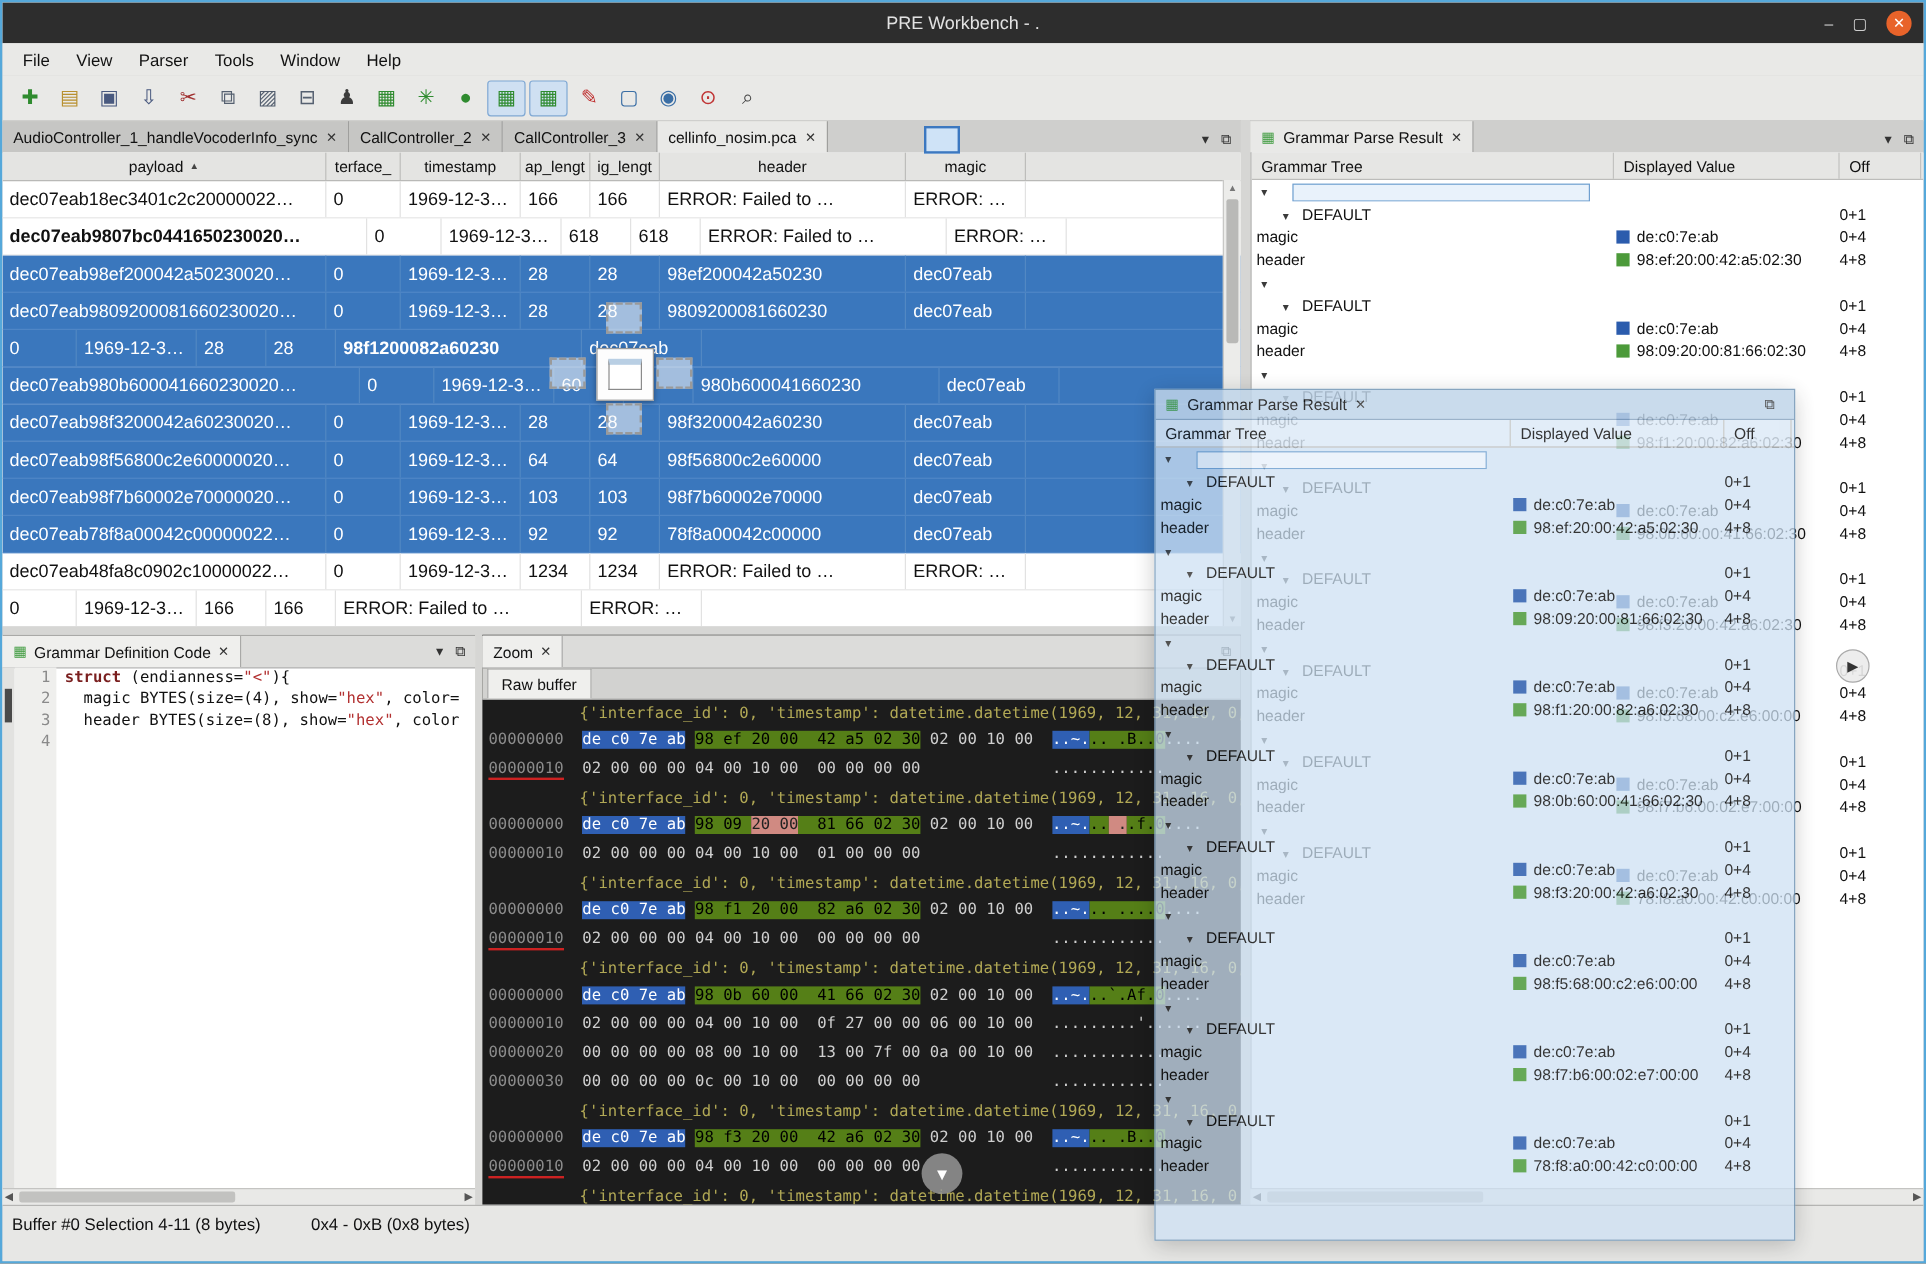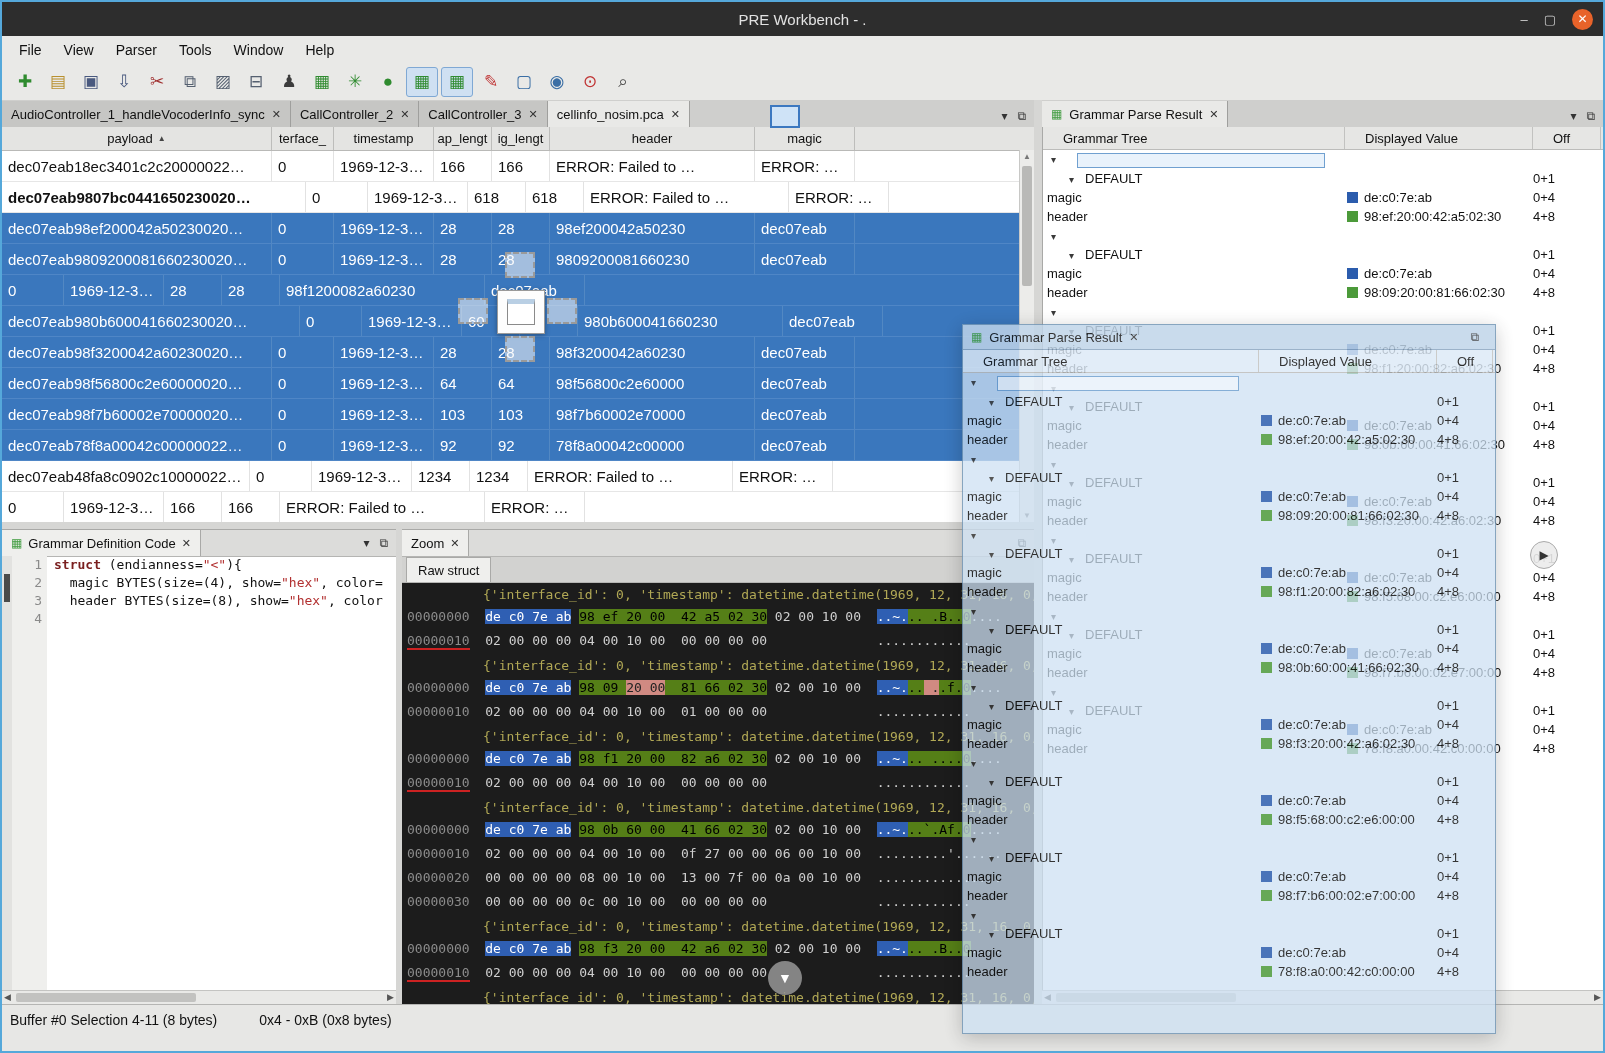--- a/index.html
+++ b/index.html
@@ -77,21 +77,21 @@
   .addr{color:#8c8c8c;}
   .addr.mark{border-bottom:2px solid #cc2222;}
   .hx-magic{background:#2f5fb3;color:#fff;}
   .hx-header{background:#557f17;color:#000000;}
   .hx-sel{background:#d08a82;color:#222;}
   
   .rp-tabbar{position:absolute;left:1040px;top:0;right:0;height:27px;background:#cfcfcd;
              border-bottom:1px solid #a9a9a7;display:flex;align-items:flex-end;}
   .rp-body{position:absolute;left:1040px;top:27px;right:0;bottom:13px;background:#fff;border-left:1px solid #a9a9a7;overflow:hidden;}
   .tree-head{display:flex;height:22px;background:#e6e6e4;border-bottom:1px solid #bcbcba;font-size:13px;align-items:center;}
-  .phead{border-right:1px solid #c2c2c0;box-sizing:border-box;height:100%;display:flex;align-items:center;padding-left:20px;}
+  .phead{border-right:1px solid #c2c2c0;box-sizing:border-box;height:100%;display:flex;align-items:center;padding-left:8px;}
   .prow{display:flex;height:19px;align-items:center;font-size:13px;}
   .rp-body .pc-tree{width:302px;flex:none;overflow:hidden;white-space:nowrap;}
   .rp-body .pc-val{width:188px;flex:none;overflow:hidden;white-space:nowrap;}
   .rp-body .pc-off{width:68px;flex:none;overflow:hidden;}
   .arrow{font-size:10px;color:#3a3a3a;width:12px;display:inline-block;}
   .ind0{margin-left:8px;} .ind1{margin-left:26px;} .ind2{margin-left:64px;}
   .tlabel{margin-left:4px;}
   .selbox{display:inline-block;margin-left:14px;width:246px;height:13px;border:1px solid #70a0d0;background:#e9f2fb;vertical-align:middle;}
   .sq{width:11px;height:11px;display:inline-block;margin:0 6px 0 2px;vertical-align:-1px;}
   .rp-hscroll{position:absolute;left:1040px;right:0;bottom:0;height:13px;background:#e9e9e7;border-top:1px solid #c4c4c2;font-size:9px;color:#555;}
@@ -238,21 +238,21 @@
             <div class="td" style="width: 58px;">28</div>
             <div class="td" style="width: 58px;">28</div>
             <div class="td" style="width: 205px;">9809200081660230</div>
             <div class="td" style="width: 100px;">dec07eab</div>
           </div>
           <div class="trow sel">
             <div class="td" style="width: 62px;">0</div>
             <div class="td" style="width: 100px;">1969-12-3…</div>
             <div class="td" style="width: 58px;">28</div>
             <div class="td" style="width: 58px;">28</div>
-            <div class="td" style="width: 205px;">98f1200082a60230</div>
+            <div class="td" style="width: 205px; font-weight: bold;">98f1200082a60230</div>
             <div class="td" style="width: 100px;">dec07eab</div>
           </div>
           <div class="trow sel">
             <div class="td" style="width: 298px;">dec07eab980b600041660230020…</div>
             <div class="td" style="width: 62px;">0</div>
             <div class="td" style="width: 100px;">1969-12-3…</div>
             <div class="td" style="width: 58px;">60</div>
             <div class="td" style="width: 58px;">60</div>
             <div class="td" style="width: 205px;">980b600041660230</div>
             <div class="td" style="width: 100px;">dec07eab</div>
@@ -287,21 +287,21 @@
           <div class="trow sel">
             <div class="td" style="width: 270px;">dec07eab78f8a00042c00000022…</div>
             <div class="td" style="width: 62px;">0</div>
             <div class="td" style="width: 100px;">1969-12-3…</div>
             <div class="td" style="width: 58px;">92</div>
             <div class="td" style="width: 58px;">92</div>
             <div class="td" style="width: 205px;">78f8a00042c00000</div>
             <div class="td" style="width: 100px;">dec07eab</div>
           </div>
           <div class="trow">
-            <div class="td" style="width: 248px;">dec07eab48fa8c0902c10000022…</div>
+            <div class="td" style="width: 270px;">dec07eab48fa8c0902c10000022…</div>
             <div class="td" style="width: 62px;">0</div>
             <div class="td" style="width: 100px;">1969-12-3…</div>
             <div class="td" style="width: 58px;">1234</div>
             <div class="td" style="width: 58px;">1234</div>
             <div class="td" style="width: 205px;">ERROR: Failed to …</div>
             <div class="td" style="width: 100px;">ERROR: …</div>
           </div>
           <div class="trow">
             <div class="td" style="width: 62px;">0</div>
             <div class="td" style="width: 100px;">1969-12-3…</div>
@@ -359,21 +359,21 @@
         <div class="panel-tab">
           <span>Zoom</span>
           <span class="tab-close">✕</span>
         </div>
         <div class="head-icons">
           <span>⧉</span>
         </div>
       </div>
       <div class="zoom-tabs">
         <div class="ztab">
-          <span>Raw struct</span>
+          <span>Raw buffer</span>
         </div>
       </div>
       <div class="hex-body"><div class="pkt"><div class="meta">{'interface_id': 0, 'timestamp': datetime.datetime(1969, 12, 31, 16, 0, 57, 57243), 'cap_length': 2</div><div class="hexrow"><span class="addr">00000000</span>  <span class="hx-magic">de c0 7e ab</span><span> </span><span class="hx-header">98 ef 20 00  42 a5 02 30</span><span> 02 00 10 00</span>  <span class="hx-magic">..~.</span><span class="hx-header">.. .B..0</span><span>....</span></div><div class="hexrow"><span class="addr mark">00000010</span>  <span>02 00 00 00 04 00 10 00  00 00 00 00            </span>  <span>............</span></div></div><div class="pkt"><div class="meta">{'interface_id': 0, 'timestamp': datetime.datetime(1969, 12, 31, 16, 0, 57, 57244), 'cap_length': 2</div><div class="hexrow"><span class="addr">00000000</span>  <span class="hx-magic">de c0 7e ab</span><span> </span><span class="hx-header">98 09 </span><span class="hx-sel">20 00</span><span class="hx-header">  81 66 02 30</span><span> 02 00 10 00</span>  <span class="hx-magic">..~.</span><span class="hx-header">..</span><span class="hx-sel"> .</span><span class="hx-header">.f.0</span><span>....</span></div><div class="hexrow"><span class="addr">00000010</span>  <span>02 00 00 00 04 00 10 00  01 00 00 00            </span>  <span>............</span></div></div><div class="pkt"><div class="meta">{'interface_id': 0, 'timestamp': datetime.datetime(1969, 12, 31, 16, 0, 57, 57245), 'cap_length': 2</div><div class="hexrow"><span class="addr">00000000</span>  <span class="hx-magic">de c0 7e ab</span><span> </span><span class="hx-header">98 f1 20 00  82 a6 02 30</span><span> 02 00 10 00</span>  <span class="hx-magic">..~.</span><span class="hx-header">.. ....0</span><span>....</span></div><div class="hexrow"><span class="addr mark">00000010</span>  <span>02 00 00 00 04 00 10 00  00 00 00 00            </span>  <span>............</span></div></div><div class="pkt"><div class="meta">{'interface_id': 0, 'timestamp': datetime.datetime(1969, 12, 31, 16, 0, 57, 57246), 'cap_length': 6</div><div class="hexrow"><span class="addr">00000000</span>  <span class="hx-magic">de c0 7e ab</span><span> </span><span class="hx-header">98 0b 60 00  41 66 02 30</span><span> 02 00 10 00</span>  <span class="hx-magic">..~.</span><span class="hx-header">..`.Af.0</span><span>....</span></div><div class="hexrow"><span class="addr">00000010</span>  <span>02 00 00 00 04 00 10 00  0f 27 00 00 06 00 10 00</span>  <span>.........'......</span></div><div class="hexrow"><span class="addr">00000020</span>  <span>00 00 00 00 08 00 10 00  13 00 7f 00 0a 00 10 00</span>  <span>................</span></div><div class="hexrow"><span class="addr">00000030</span>  <span>00 00 00 00 0c 00 10 00  00 00 00 00            </span>  <span>............</span></div></div><div class="pkt"><div class="meta">{'interface_id': 0, 'timestamp': datetime.datetime(1969, 12, 31, 16, 0, 57, 57259), 'cap_length': 2</div><div class="hexrow"><span class="addr">00000000</span>  <span class="hx-magic">de c0 7e ab</span><span> </span><span class="hx-header">98 f3 20 00  42 a6 02 30</span><span> 02 00 10 00</span>  <span class="hx-magic">..~.</span><span class="hx-header">.. .B..0</span><span>....</span></div><div class="hexrow"><span class="addr mark">00000010</span>  <span>02 00 00 00 04 00 10 00  00 00 00 00            </span>  <span>............</span></div></div><div class="pkt"><div class="meta">{'interface_id': 0, 'timestamp': datetime.datetime(1969, 12, 31, 16, 0, 57, 57763), 'cap_length': 6</div></div></div>
     </div>
 
     <div class="rp-tabbar">
       <div class="dtab active">
         <span class="panel-icon">▦</span>
         <span>Grammar Parse Result</span>
         <span class="tab-close">✕</span>

